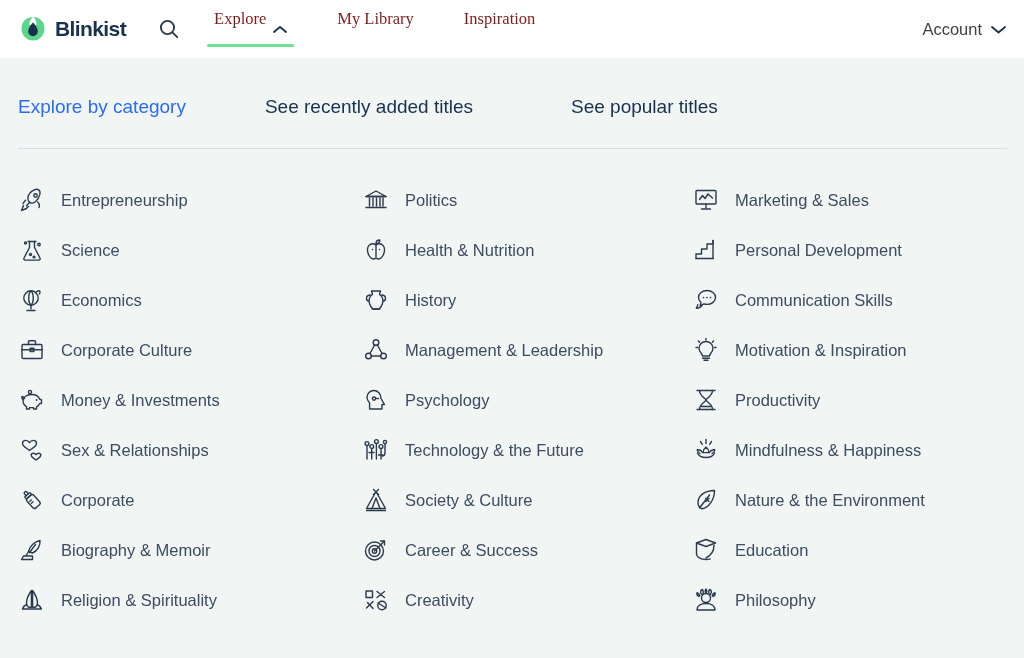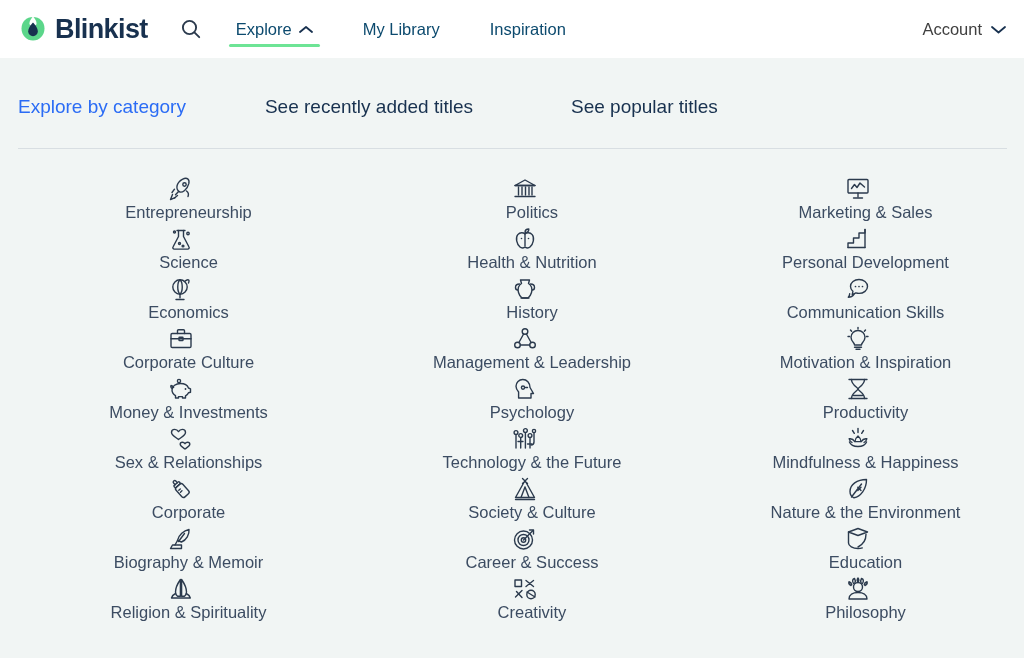--- a/index.html
+++ b/index.html
@@ -21,35 +21,35 @@
     display: flex; align-items: center;
   }
   .logo-wrap {
     display: flex; align-items: center;
     margin-left: 18px; cursor: pointer;
     height: 40px;
   }
   .logo-mark { width: 30px; height: 30px; flex: none; }
   .logo-text {
     margin-left: 7px;
-    font-size: 27px; font-weight: bold;
+    font-size: 21px; font-weight: bold;
     color: #18314f; letter-spacing: -0.6px;
   }
   .search-btn {
     margin-left: 28px; width: 30px; height: 30px;
     display: flex; align-items: center; justify-content: center;
     cursor: pointer; background: none; border: none; padding: 0;
   }
   .nav-links { display: flex; align-items: center; margin-left: 26px; }
   .nav-link {
     position: relative;
-    font-size: 16.5px; color: #0c4a6e;
+    font-size: 16.5px; color: #7f1d1d;
     padding: 0 4px; margin-right: 42px;
     cursor: pointer; white-space: nowrap;
-    display: flex; align-items: center; height: 40px;
+    display: flex; height: 40px; font-family: Liberation Serif, serif;
   }
   .nav-link .chev { margin-left: 7px; display: flex; align-items: center; }
   .nav-link.active::after {
     content: ""; position: absolute;
     left: -3px; right: -3px; bottom: 2px;
     height: 3px; border-radius: 2px; background: #6de495;
   }
   .account {
     position: absolute; right: 18px; top: 0;
     height: 58px; display: flex; align-items: center;
@@ -91,21 +91,21 @@
     display: flex; align-items: center;
     height: 50px; cursor: pointer;
     padding-left: 18px;
   }
   .col-2 .cat-item { padding-left: 362px; }
   .col-3 .cat-item { padding-left: 705px; }
   .col-2 .cat-item, .col-3 .cat-item { padding-left: 0; }
   .col-1 { padding-left: 18px; }
   .col-2 { padding-left: 18px; }
   .col-3 { padding-left: 5px; }
-  .cat-item { padding-left: 0; flex-direction: column; }
+  .cat-item { padding-left: 0; }
   .cat-icon {
     width: 28px; height: 28px; flex: none;
     display: flex; align-items: center; justify-content: center;
   }
   .cat-label {
     margin-left: 15px;
     font-size: 16.5px; color: #3c4c62;
     white-space: nowrap;
   }
   svg { display: block; }

